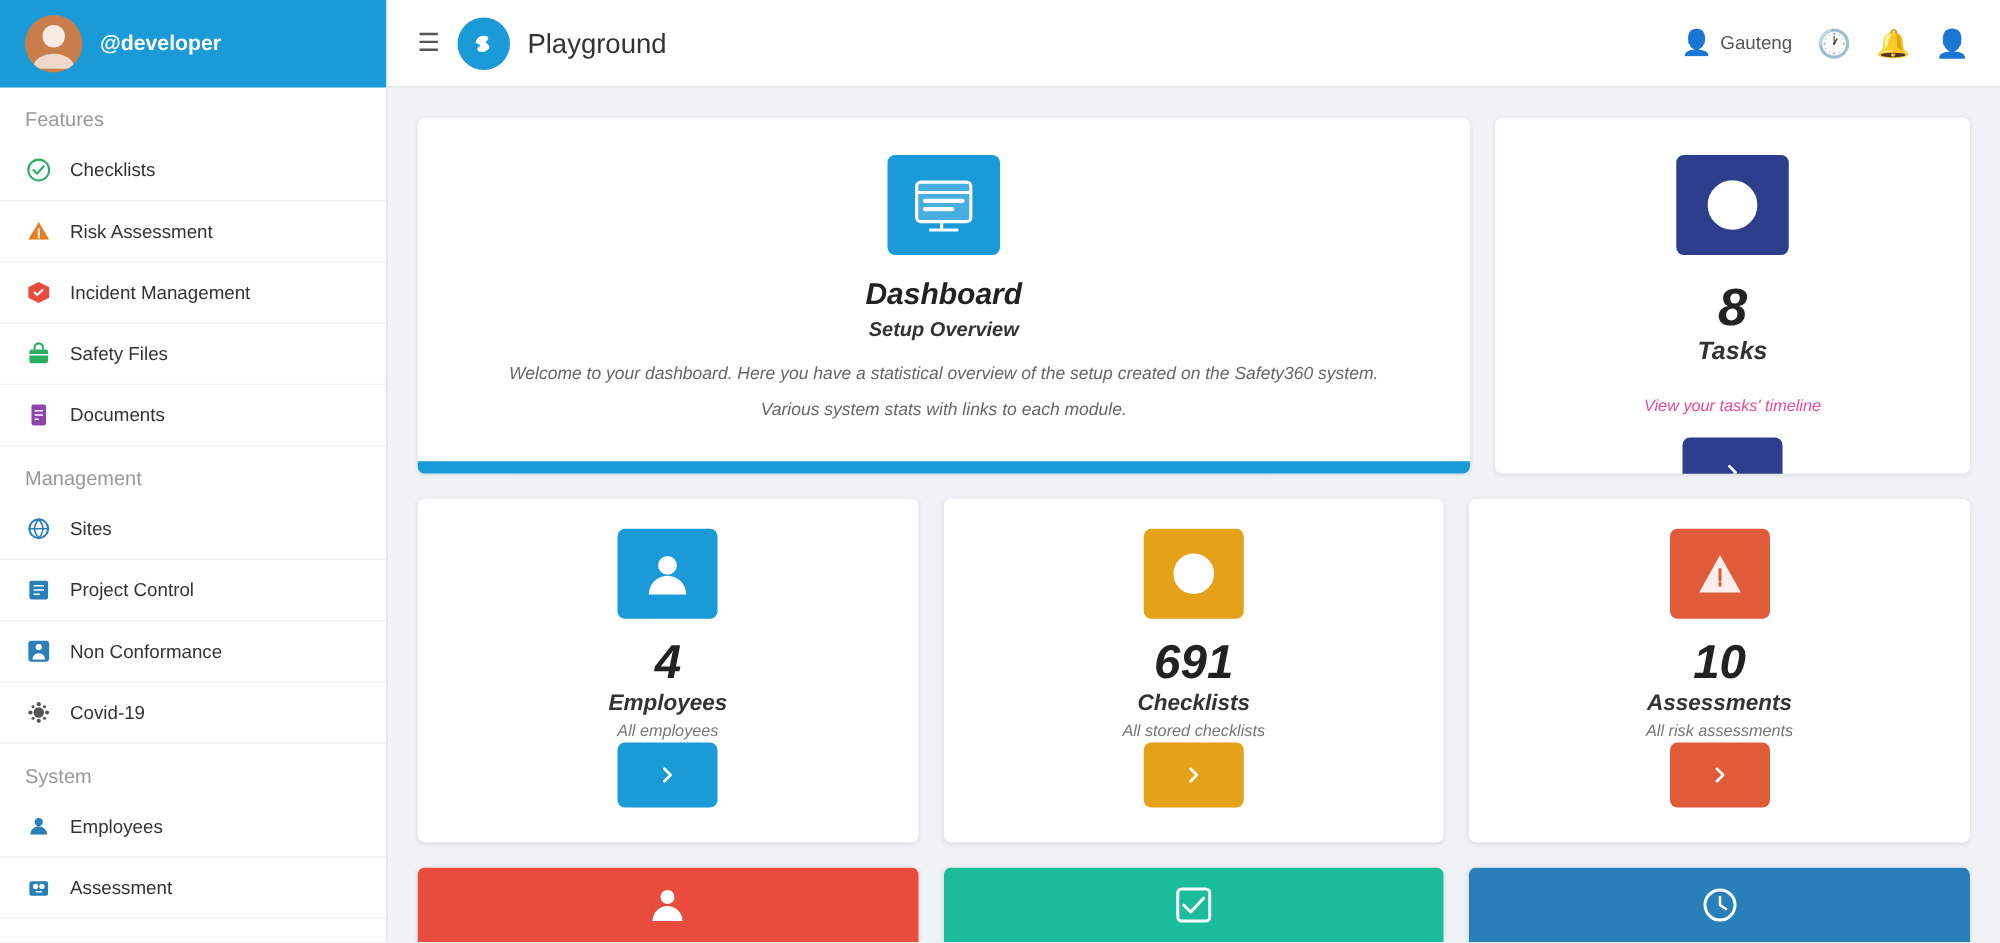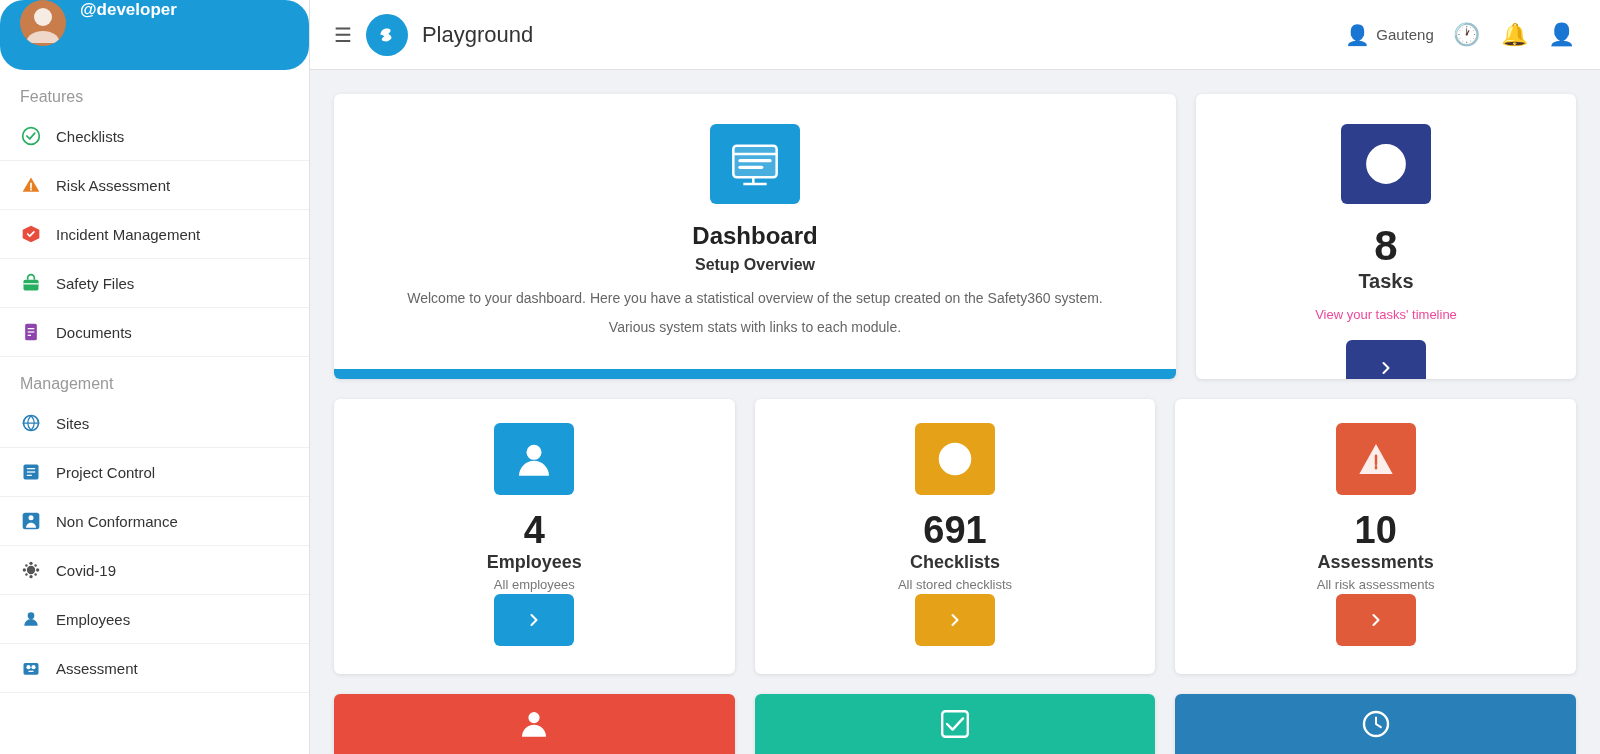--- a/index.html
+++ b/index.html
@@ -15,23 +15,22 @@
       height: 754px;
       overflow-y: auto;
       border-right: 1px solid #e0e0e0;
     }
     .sidebar-header {
       background: #1a9ad7;
       color: #fff;
       padding: 0 20px;
       height: 70px;
       display: flex;
-      align-items: flex-start;
+      align-items: center;
       gap: 14px;
-      border-radius: 24px;
     }
     .avatar-circle {
       width: 46px; height: 46px; border-radius: 50%;
       background: #c97d4b;
       display: flex; align-items: center; justify-content: center;
       font-size: 22px; color: #fff; overflow: hidden;
       flex-shrink: 0;
     }
     .sidebar-username { font-size: 17px; font-weight: 600; }
 
@@ -97,20 +96,21 @@
       grid-template-rows: auto auto auto;
       gap: 20px;
       align-content: start;
     }
 
     .card {
       background: #fff;
       border-radius: 6px;
       box-shadow: 0 1px 4px rgba(0,0,0,0.10);
       overflow: hidden;
+      font-style: italic;
     }
 
     
     .dashboard-card {
       grid-column: 1;
       grid-row: 1;
       display: flex;
       flex-direction: column;
       align-items: center;
       padding-bottom: 0;
@@ -148,21 +148,21 @@
       padding: 30px 20px 16px;
       width: 100%;
     }
     .tasks-icon-box {
       width: 90px; height: 80px; background: #2c3e8c; border-radius: 6px;
       display: flex; align-items: center; justify-content: center;
       margin-bottom: 18px;
     }
     .tasks-icon-box svg { fill: #fff; }
     .tasks-count { font-size: 42px; font-weight: 700; color: #222; }
-    .tasks-label { font-size: 20px; font-weight: 600; color: #333; margin-bottom: 14px; text-align: right; }
+    .tasks-label { font-size: 20px; font-weight: 600; color: #333; margin-bottom: 24px; text-align: right; }
     .tasks-sublabel { font-size: 13px; color: #ec4899; margin-bottom: 18px; }
     .tasks-arrow-btn {
       width: 80px; height: 56px; background: #2c3e8c; border-radius: 6px;
       display: flex; align-items: center; justify-content: center;
       cursor: pointer;
       margin-bottom: 20px;
     }
 
     
     .stat-card {
@@ -341,20 +341,21 @@
           <circle cx="20" cy="12" r="2" fill="#555"></circle>
           <circle cx="6.5" cy="6.5" r="1.5" fill="#555"></circle>
           <circle cx="17.5" cy="17.5" r="1.5" fill="#555"></circle>
           <circle cx="17.5" cy="6.5" r="1.5" fill="#555"></circle>
           <circle cx="6.5" cy="17.5" r="1.5" fill="#555"></circle>
         </svg>
     </span>
     <span>Covid-19</span>
   </div>
 
+  <div class="sidebar-section-label">System</div>
 
   <div class="sidebar-item">
     <span class="icon icon-employee">
       <svg width="20" height="20" viewBox="0 0 24 24" fill="none">
           <circle cx="12" cy="8" r="4" fill="#2980b9"></circle>
           <path d="M4 20c0-4.4 3.6-8 8-8s8 3.6 8 8" fill="#2980b9"></path>
         </svg>
     </span>
     <span>Employees</span>
   </div>

